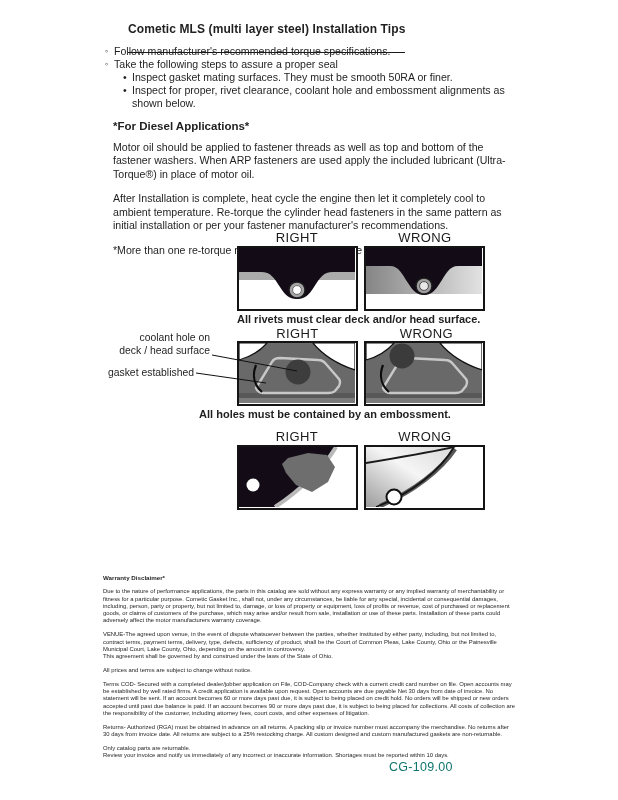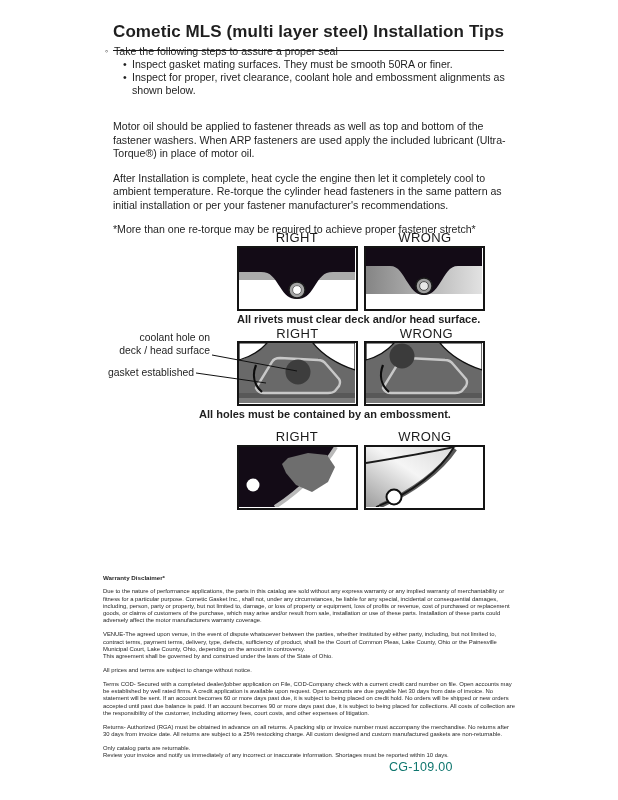--- a/index.html
+++ b/index.html
@@ -1,21 +1,21 @@
 <!DOCTYPE html>
 <html><head>
 <meta charset="utf-8">
 <style>
   * { margin:0; padding:0; box-sizing:border-box; }
   html,body { background:#ffffff; }
   body { font-family:"Liberation Sans", sans-serif; color:#1f1f1f; }
   .page { position:relative; width:618px; height:800px; background:#ffffff; overflow:hidden; }
 
-  .title { position:absolute; left:113px; top:22px; font-size:17px; font-weight:bold;
-           border-bottom:1.6px solid #1a1a1a; padding-bottom:8px; letter-spacing:.1px; }
+  .title { position:absolute; left:128px; top:22px; font-size:12px; font-weight:bold;
+           border-bottom:1.6px solid #1a1a1a; padding-bottom:16px; letter-spacing:.1px; }
 
   .tips { position:absolute; left:105px; top:45px; width:420px; list-style:none;
           font-size:10.6px; line-height:13px; }
   .tips li { position:relative; padding-left:9px; }
   .tips li.lv1::before { content:"◦"; position:absolute; left:0; top:0; font-size:9px; }
   .tips li.lv2 { margin-left:18px; }
   .tips li.lv2::before { content:"•"; position:absolute; left:0; top:0; }
 
   .diesel { position:absolute; left:113px; top:120px; width:404px; font-size:10.6px; line-height:13.5px; }
   .diesel h2 { font-size:11.5px; font-weight:bold; margin-bottom:7px; }
@@ -45,26 +45,28 @@
   .footer-code { position:absolute; left:389px; top:760px; font-size:12.5px; color:#0f766e; letter-spacing:.3px; }
 </style>
 </head>
 <body>
 
 <div class="page">
 
   <h1 class="title">Cometic MLS (multi layer steel) Installation Tips</h1>
 
   <ul class="tips">
+    <li class="lv1">Follow manufacturer's recommended torque specifications.</li>
     <li class="lv1">Take the following steps to assure a proper seal</li>
     <li class="lv2">Inspect gasket mating surfaces.  They must be smooth 50RA or finer.</li>
     <li class="lv2">Inspect for proper, rivet clearance, coolant hole and embossment alignments as shown below.</li>
   </ul>
 
   <section class="diesel">
+    <h2>*For Diesel Applications*</h2>
     <p>Motor oil should be applied to fastener threads as well as top and bottom of the fastener washers. When ARP fasteners are used apply the included lubricant (Ultra-Torque®) in place of motor oil.</p>
     <p>After Installation is complete, heat cycle the engine then let it completely cool to ambient temperature. Re-torque the cylinder head fasteners in the same pattern as initial installation or per your fastener manufacturer's recommendations.</p>
     <p>*More than one re-torque may be required to achieve proper fastener stretch*</p>
   </section>
 
   <div class="figure" style="left:237px; top:230px;">
     <div class="fig-labels">
       <span>RIGHT</span>
       <span>WRONG</span>
     </div>

